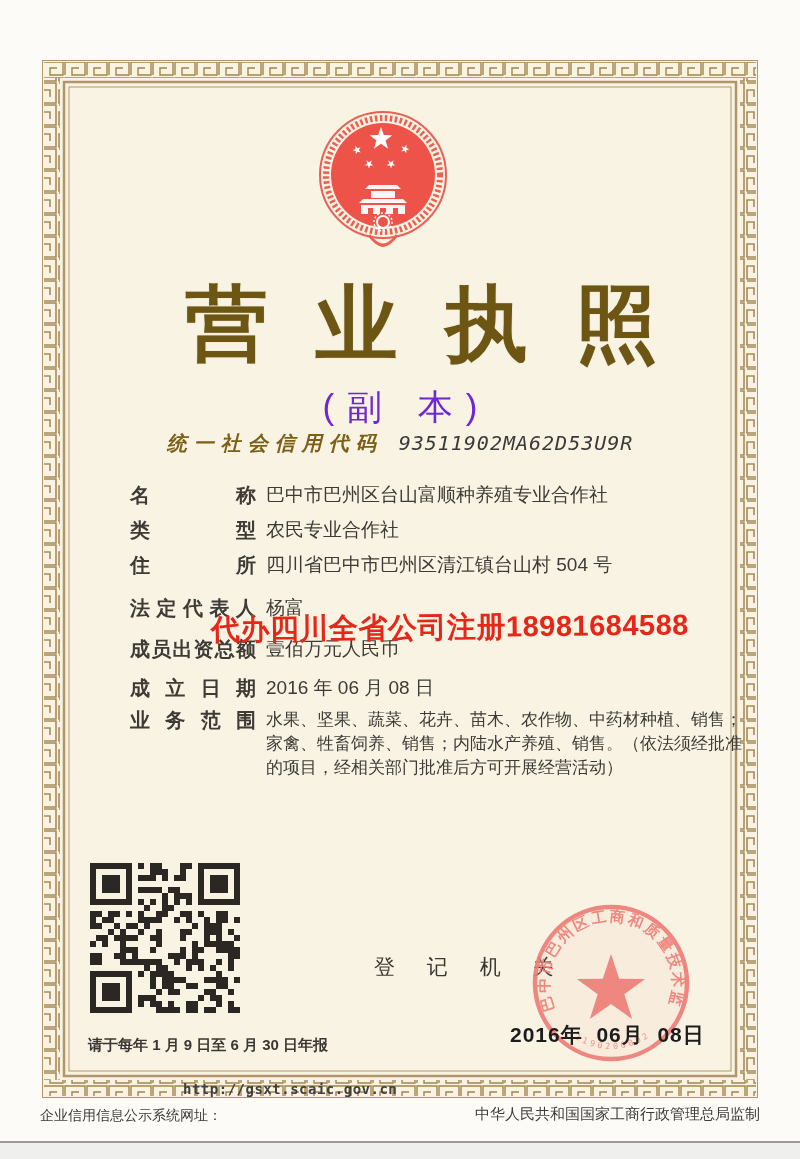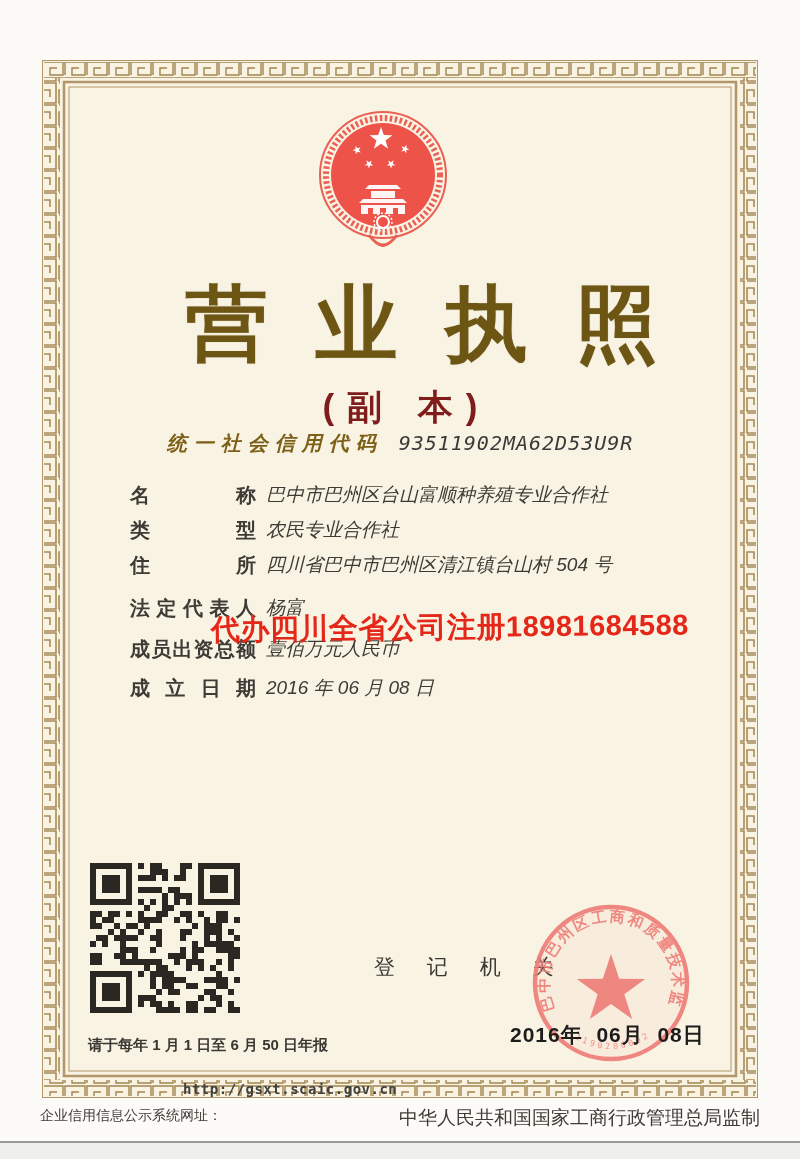--- a/index.html
+++ b/index.html
@@ -10,32 +10,32 @@
   .paper { position:absolute; left:42px; top:60px; width:716px; height:1038px; background:#f8f3e3; }
   .border-svg { position:absolute; left:42px; top:60px; z-index:2; }
 
   
   .emblem { position:absolute; left:313px; top:103px; z-index:3; }
 
   
   .title { position:absolute; left:0; right:0; top:281px; text-align:center; font-size:82px; font-weight:700;
            color:#6d5513; letter-spacing:48px; padding-left:48px; line-height:1.05; z-index:3;
            text-shadow:0 0 1px rgba(109,85,19,.4);margin-left:43px; }
-  .subtitle { position:absolute; left:0; right:0; top:384px; text-align:center; font-size:35px; font-weight:700;
-              color:#7f1d1d; letter-spacing:13px; padding-left:13px; z-index:3; }
+  .subtitle { position:absolute; left:0; right:0; top:384px; text-align:center; font-size:35px; font-weight:400;
+              color:#6d28d9; letter-spacing:13px; padding-left:13px; z-index:3; }
   .credit-line { position:absolute; left:0; right:0; top:430px; display:flex; justify-content:center;
                  align-items:baseline; gap:16px; z-index:3;font-style:italic; }
   .credit-label { font-size:20px; font-weight:700; color:#7d6018; letter-spacing:7px; }
   .credit-code  { font-size:20px; color:#3a3a3a; font-family:"DejaVu Sans Mono", monospace; letter-spacing:1px; }
 
   
   .field-row { position:absolute; left:130px; display:flex; z-index:3; }
   .field-label { width:126px; flex:0 0 126px; font-size:20px; font-weight:600; color:#3e3b36;
                  text-align:justify; text-align-last:justify; line-height:1.2; }
-  .field-value { margin-left:10px; font-size:19px; color:#3e3b36; line-height:1.25; white-space:pre-line;font-style:italic; }
+  .field-value { margin-left:10px; font-size:19px; color:#3e3b36; line-height:1.25; white-space:pre-line; }
   .row-scope .field-value { font-size:17px; line-height:24px; width:486px; }
 
   
   .watermark { position:absolute; left:211px; top:608px; z-index:6; font-size:29px; font-weight:700;
                color:#e42718; letter-spacing:.5px; transform:rotate(-.6deg); white-space:nowrap; }
 
   
   .qr { position:absolute; left:90px; top:863px; z-index:3; }
 
   
@@ -45,21 +45,21 @@
   .issue-date { position:absolute; left:510px; top:1021px; font-size:21px; font-weight:700; color:#1c1c1c;
                 white-space:pre; z-index:5; letter-spacing:1px; }
 
   .annual-note { position:absolute; left:88px; top:1036px; font-size:15px; font-weight:600; color:#3a3733; z-index:3; }
 
   .site-url { position:absolute; left:183px; top:1081px; font-size:14px; color:#404040; z-index:5;
               font-family:"DejaVu Sans Mono", monospace; letter-spacing:.5px; font-weight:700; }
 
   
   .footer-left  { position:absolute; left:40px;  top:1107px; font-size:14px; color:#3f3c37; z-index:3; }
-  .footer-right { position:absolute; right:40px; top:1105px; font-size:19px; color:#3f3c37; z-index:3; }
+  .footer-right { position:absolute; right:40px; top:1105px; font-size:15px; color:#3f3c37; z-index:3; }
   .scan-line  { position:absolute; left:0; top:1141px; width:800px; height:2px; background:#9a9a9a; }
   .scan-line2 { position:absolute; left:0; top:1143px; width:800px; height:16px; background:#efefee; }
 </style>
 </head>
 <body>
 
 <div class="page">
 
   <div class="paper"></div>
 
@@ -130,20 +130,26 @@
     <span class="field-label">法定代表人</span>
     <span class="field-value">杨富</span>
   </div>
   <div class="field-row" style="top:637px">
     <span class="field-label">成员出资总额</span>
     <span class="field-value">壹佰万元人民币</span>
   </div>
   <div class="field-row" style="top:676px">
     <span class="field-label">成立日期</span>
     <span class="field-value">2016 年 06 月 08 日</span>
+  </div>
+  <div class="field-row row-scope" style="top:708px">
+    <span class="field-label">业务范围</span>
+    <span class="field-value">水果、坚果、蔬菜、花卉、苗木、农作物、中药材种植、销售；
+家禽、牲畜饲养、销售；内陆水产养殖、销售。（依法须经批准
+的项目，经相关部门批准后方可开展经营活动）</span>
   </div>
 
   <div class="watermark">代办四川全省公司注册18981684588</div>
 
   <svg id="qr" class="qr" width="150" height="150" viewBox="0 0 150 150">
       <rect x="48" y="0" width="6" height="6" fill="#2b2723"></rect>
       <rect x="60" y="0" width="6" height="6" fill="#2b2723"></rect>
       <rect x="66" y="0" width="6" height="6" fill="#2b2723"></rect>
       <rect x="90" y="0" width="6" height="6" fill="#2b2723"></rect>
       <rect x="96" y="0" width="6" height="6" fill="#2b2723"></rect>
@@ -363,21 +369,21 @@
     <text font-size="15" fill="#ee7e78" letter-spacing="2.5" font-weight="600" font-family="Liberation Sans, sans-serif">
       <textPath href="#sealArc" startOffset="5">巴中市巴州区工商和质量技术监督管理局</textPath>
     </text>
     <text font-size="8.5" fill="#ee8f88" letter-spacing="3" font-family="DejaVu Sans Mono, monospace">
       <textPath href="#serialArc" startOffset="2">119020000227</textPath>
     </text>
   </svg>
 
   <div class="issue-date">2016年  06月  08日</div>
 
-  <div class="annual-note">请于每年 1 月 1 日至 6 月 50 日年报</div>
+  <div class="annual-note">请于每年 1 月 9 日至 6 月 30 日年报</div>
 
   <div class="site-url">http://gsxt.scaic.gov.cn</div>
 
   <div class="footer-left">企业信用信息公示系统网址：</div>
   <div class="footer-right">中华人民共和国国家工商行政管理总局监制</div>
 
   <div class="scan-line"></div>
   <div class="scan-line2"></div>
 
 </div>

